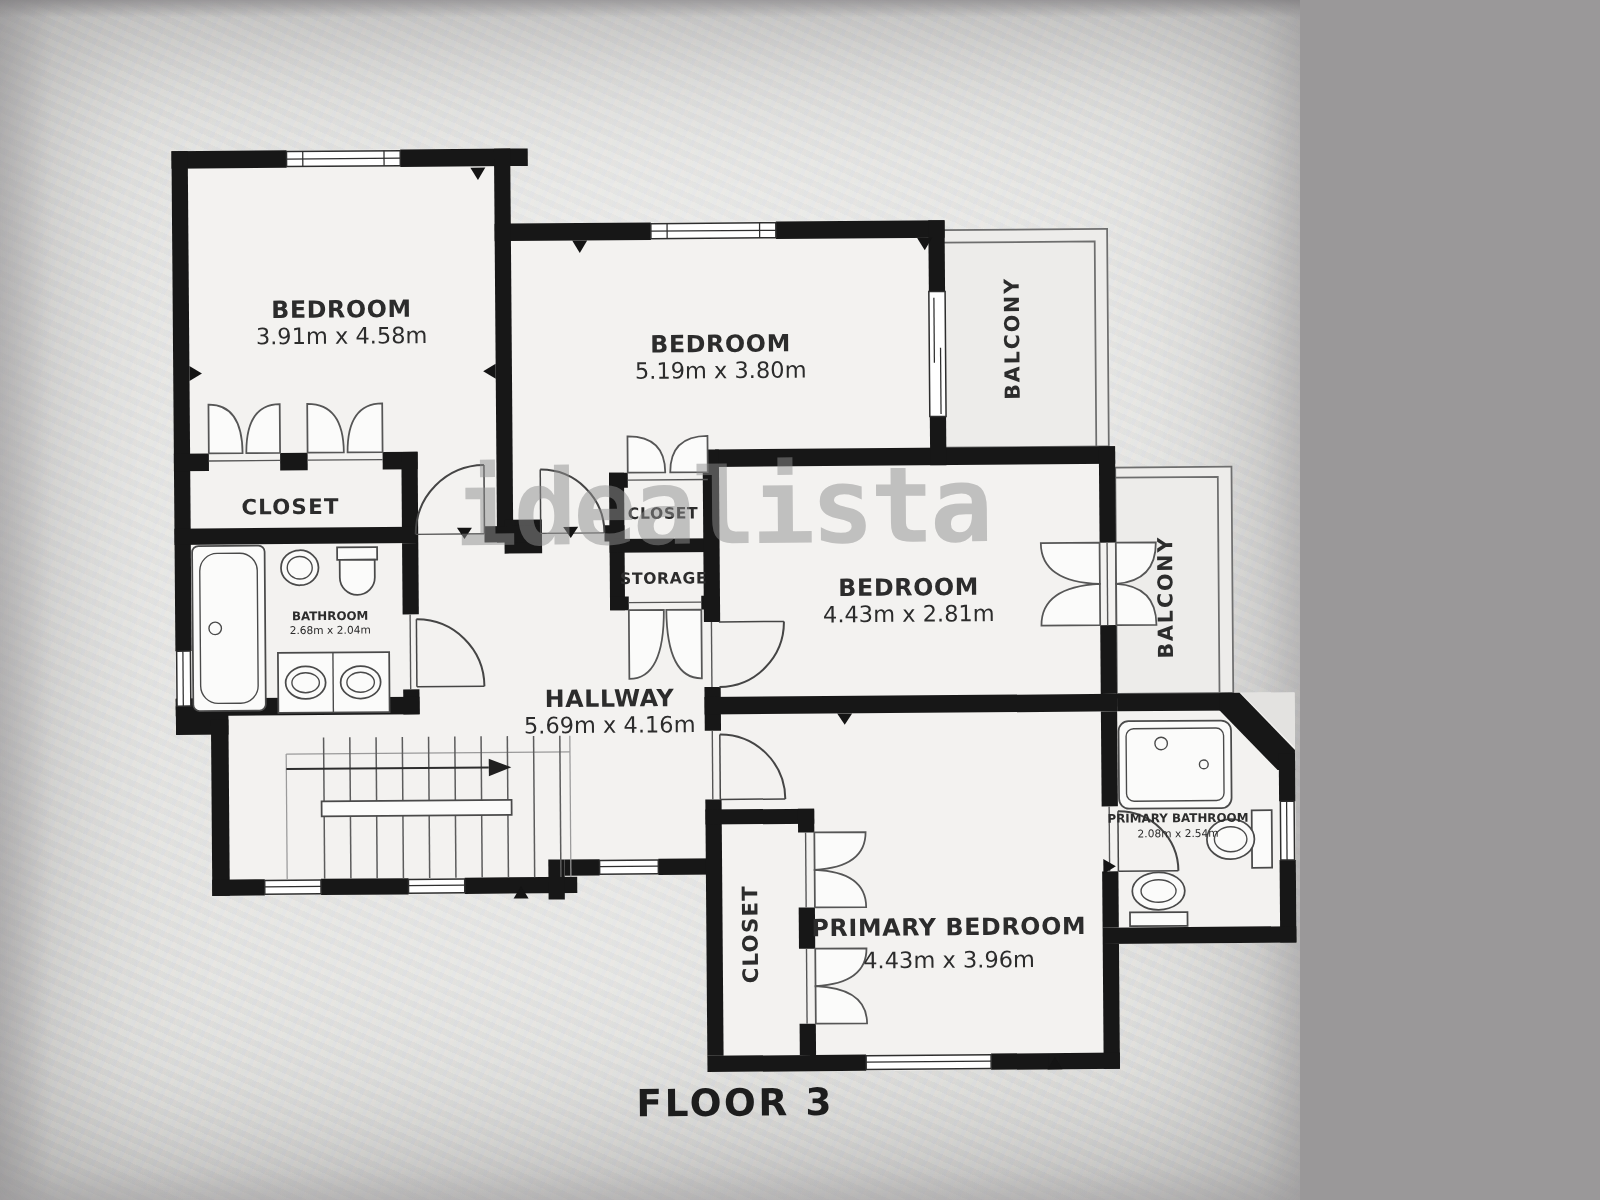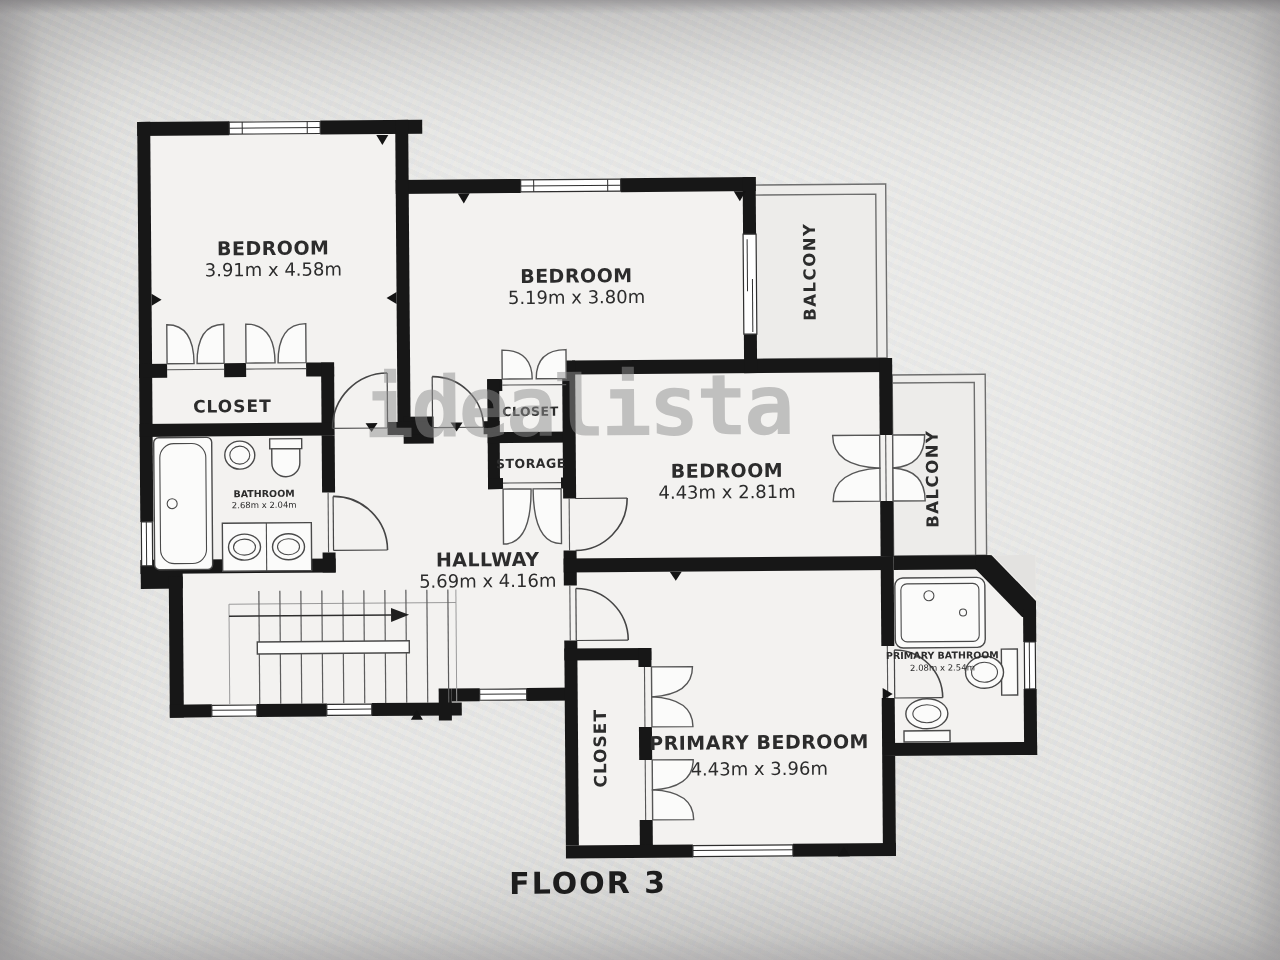--- a/index.html
+++ b/index.html
@@ -1,18 +1,18 @@
 <!DOCTYPE html>
 <html style="--wall: #171717; --floor: #f3f2f0; --balcony: #edecea; --text: #2c2c2c; --watermark: #8f8f8f;"><head>
 <meta charset="utf-8">
 <title>Floor 3</title>
 <style>
   html,body{margin:0;padding:0;background:#9a9899;}
   .photo{
-    position:relative;width:1280px;height:960px;overflow:hidden;
+    position:relative;width:1040px;height:960px;overflow:hidden;
     background:
       radial-gradient(135% 115% at 48% 42%, rgba(255,255,255,.50) 0%, rgba(255,255,255,0) 58%),
       linear-gradient(180deg, rgba(158,156,158,.9) 0, rgba(158,156,158,0) 14px),
       linear-gradient(0deg, rgba(200,198,199,.55) 0, rgba(200,198,199,0) 26px),
       linear-gradient(90deg, rgba(178,176,178,.55) 0, rgba(178,176,178,0) 42px),
       linear-gradient(270deg, rgba(190,188,190,.45) 0, rgba(190,188,190,0) 30px),
       repeating-linear-gradient(115deg, rgba(130,170,215,.05) 0 3px, rgba(225,205,160,.06) 3px 6px, rgba(160,205,160,.05) 6px 9px),
       repeating-linear-gradient(24deg, rgba(255,255,255,.07) 0 5px, rgba(120,120,145,.05) 5px 10px),
       #e2e1df;
     box-shadow: inset 0 0 140px rgba(88,86,88,.5);

